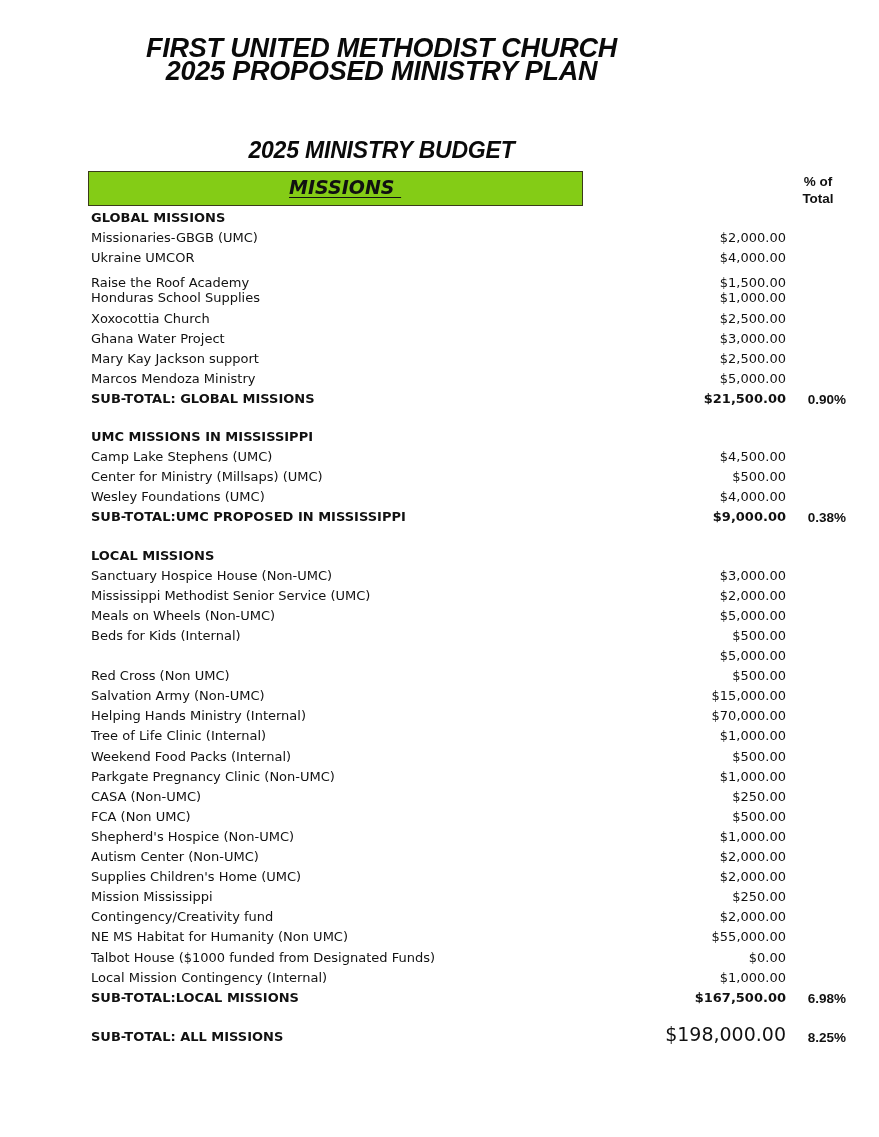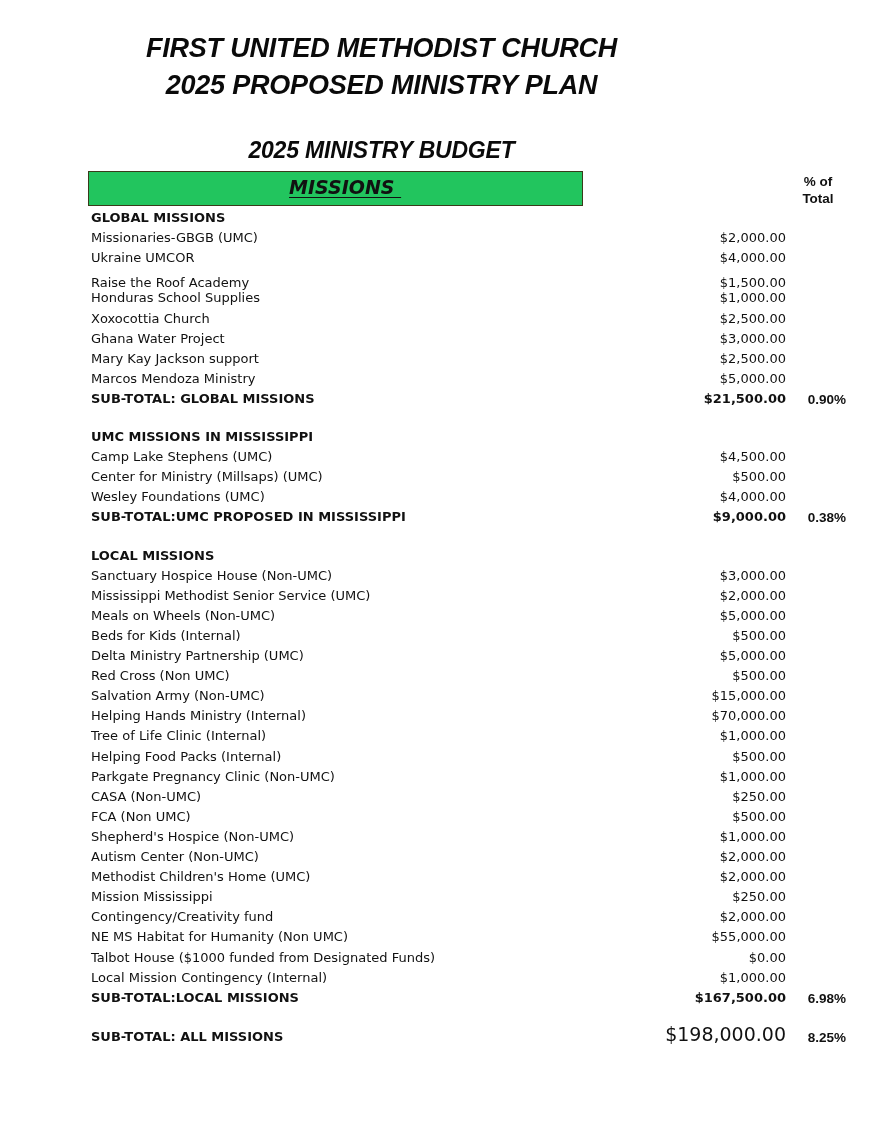--- a/index.html
+++ b/index.html
@@ -7,25 +7,25 @@
       width: 879px; height: 1137px; position: relative; overflow: hidden;
       color: #111111;
       font-family: "DejaVu Sans", sans-serif;
     }
     .title {
       position: absolute; left: 0; width: 763px; text-align: center;
       font-family: "Liberation Sans", sans-serif; font-weight: bold; font-style: italic;
       font-size: 27px; letter-spacing: -0.2px; color: #0a0a0a;
     }
     #t1 { top: 33px; }
-    #t2 { top: 70px; }
+    #t2 { top: 56px; }
     #t3 { top: 137px; font-size: 23px; }
     .banner {
       position: absolute; left: 88px; top: 171px; width: 495px; height: 35px;
-      background: #22c55e; border: 1.5px solid #3a3a1a; box-sizing: border-box;
+      background: #84cc16; border: 1.5px solid #3a3a1a; box-sizing: border-box;
     }
     .banner span {
       position: absolute; left: 200px; top: 4px;
       font-family: "DejaVu Sans", sans-serif; font-weight: bold; font-style: italic;
       font-size: 19px; text-decoration: underline; text-underline-offset: 3px;
       white-space: pre; color: #111;
     }
     .pct-head {
       position: absolute; left: 790px; top: 173px; width: 56px; text-align: center;
       font-family: "Liberation Sans", sans-serif; font-weight: bold; font-size: 13.5px; line-height: 17px;
@@ -132,41 +132,40 @@
     </div>
     <div class="row " style="top: 605.8px;">
       <span class="label">Meals on Wheels (Non-UMC)</span>
       <span class="amt">$5,000.00</span>
     </div>
     <div class="row " style="top: 625.9px;">
       <span class="label">Beds for Kids (Internal)</span>
       <span class="amt">$500.00</span>
     </div>
     <div class="row " style="top: 646px;">
-      <span class="label">Delta Ministry Partnership (UMC)</span>
       <span class="amt">$5,000.00</span>
     </div>
     <div class="row " style="top: 666.1px;">
       <span class="label">Red Cross (Non UMC)</span>
       <span class="amt">$500.00</span>
     </div>
     <div class="row " style="top: 686.2px;">
       <span class="label">Salvation Army (Non-UMC)</span>
       <span class="amt">$15,000.00</span>
     </div>
     <div class="row " style="top: 706.3px;">
       <span class="label">Helping Hands Ministry (Internal)</span>
       <span class="amt">$70,000.00</span>
     </div>
     <div class="row " style="top: 726.4px;">
       <span class="label">Tree of Life Clinic (Internal)</span>
       <span class="amt">$1,000.00</span>
     </div>
     <div class="row " style="top: 746.5px;">
-      <span class="label">Helping Food Packs (Internal)</span>
+      <span class="label">Weekend Food Packs (Internal)</span>
       <span class="amt">$500.00</span>
     </div>
     <div class="row " style="top: 766.6px;">
       <span class="label">Parkgate Pregnancy Clinic (Non-UMC)</span>
       <span class="amt">$1,000.00</span>
     </div>
     <div class="row " style="top: 786.7px;">
       <span class="label">CASA (Non-UMC)</span>
       <span class="amt">$250.00</span>
     </div>
@@ -176,21 +175,21 @@
     </div>
     <div class="row " style="top: 826.9px;">
       <span class="label">Shepherd's Hospice (Non-UMC)</span>
       <span class="amt">$1,000.00</span>
     </div>
     <div class="row " style="top: 847px;">
       <span class="label">Autism Center (Non-UMC)</span>
       <span class="amt">$2,000.00</span>
     </div>
     <div class="row " style="top: 867.1px;">
-      <span class="label">Methodist Children's Home (UMC)</span>
+      <span class="label">Supplies Children's Home (UMC)</span>
       <span class="amt">$2,000.00</span>
     </div>
     <div class="row " style="top: 887.2px;">
       <span class="label">Mission Mississippi</span>
       <span class="amt">$250.00</span>
     </div>
     <div class="row " style="top: 907.3px;">
       <span class="label">Contingency/Creativity fund</span>
       <span class="amt">$2,000.00</span>
     </div>

